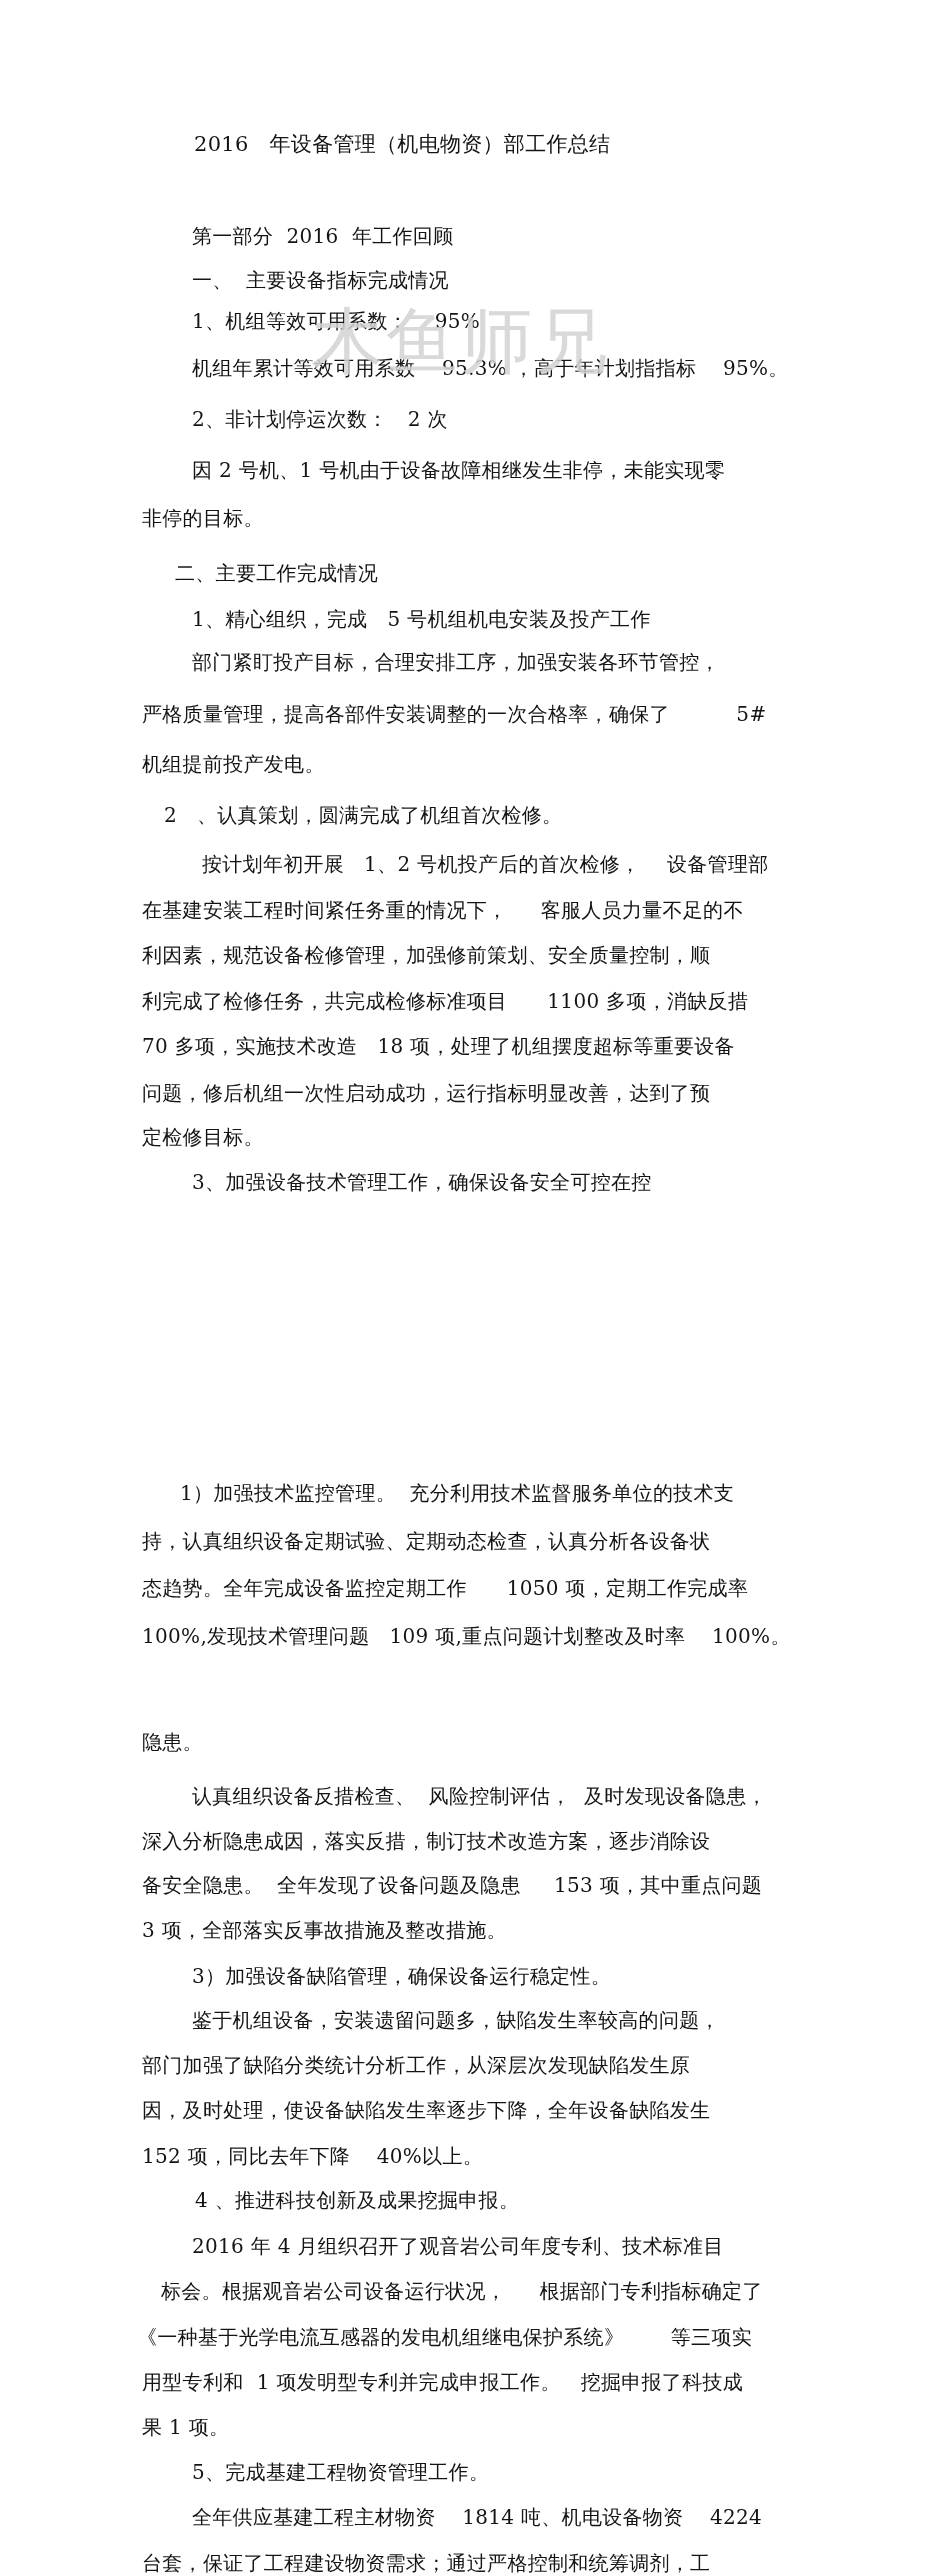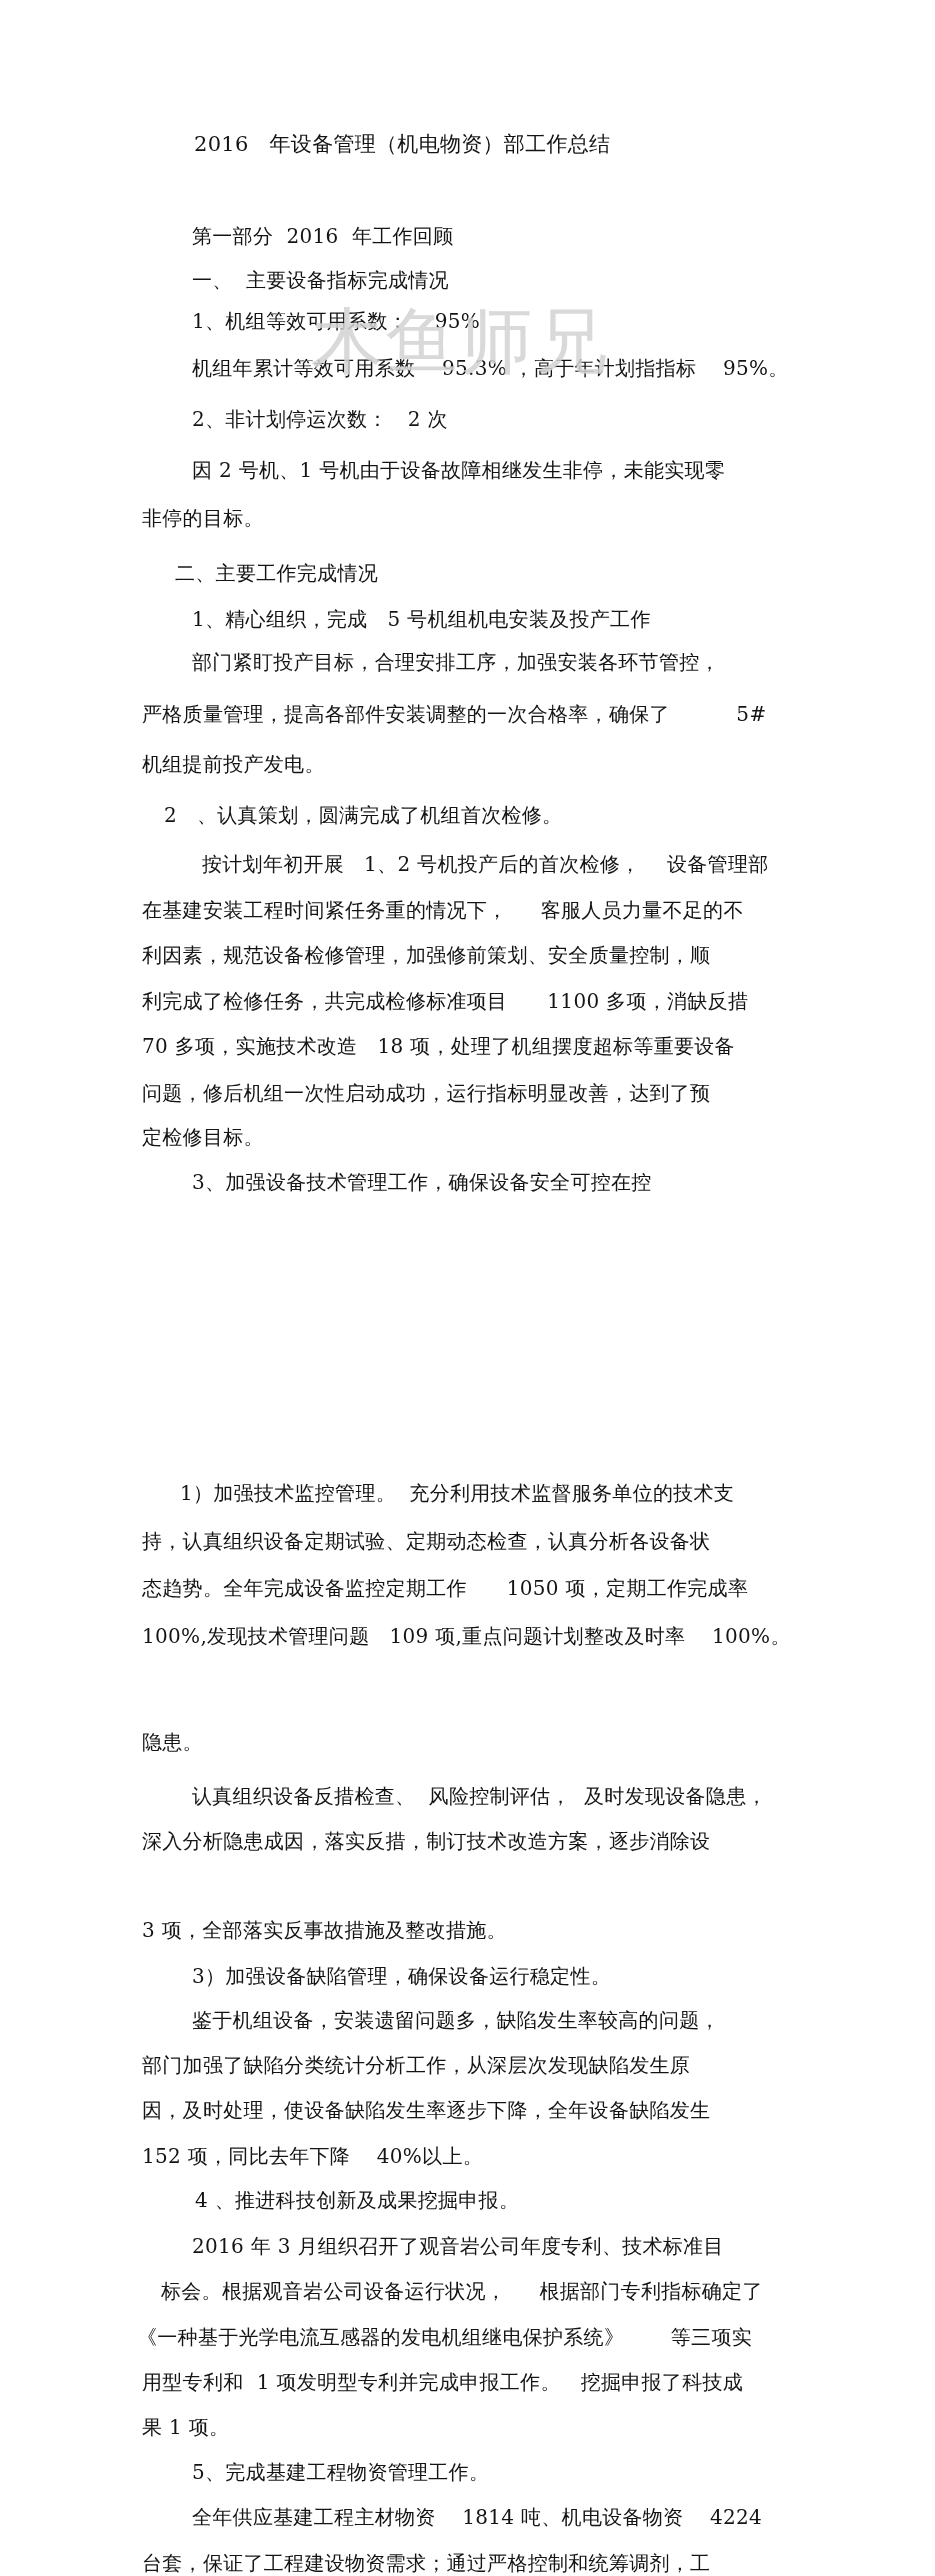--- a/index.html
+++ b/index.html
@@ -59,28 +59,29 @@
   <div class="ln" style="left:142px; top:1126px;">定检修目标。</div>
   <div class="ln" style="left:192px; top:1171px;">3、加强设备技术管理工作，确保设备安全可控在控</div>
 
   <div class="ln" style="left:180px; top:1482px;">1）加强技术监控管理。  充分利用技术监督服务单位的技术支</div>
   <div class="ln" style="left:142px; top:1530px;">持，认真组织设备定期试验、定期动态检查，认真分析各设备状</div>
   <div class="ln" style="left:142px; top:1577px;">态趋势。全年完成设备监控定期工作      1050 项，定期工作完成率</div>
   <div class="ln" style="left:142px; top:1625px;">100%,发现技术管理问题   109 项,重点问题计划整改及时率    100%。</div>
   <div class="ln" style="left:142px; top:1731px;">隐患。</div>
   <div class="ln" style="left:192px; top:1785px;">认真组织设备反措检查、  风险控制评估，  及时发现设备隐患，</div>
   <div class="ln" style="left:142px; top:1830px;">深入分析隐患成因，落实反措，制订技术改造方案，逐步消除设</div>
+  <div class="ln" style="left:142px; top:1874px;">备安全隐患。  全年发现了设备问题及隐患     153 项，其中重点问题</div>
   <div class="ln" style="left:142px; top:1919px;">3 项，全部落实反事故措施及整改措施。</div>
   <div class="ln" style="left:192px; top:1965px;">3）加强设备缺陷管理，确保设备运行稳定性。</div>
   <div class="ln" style="left:192px; top:2009px;">鉴于机组设备，安装遗留问题多，缺陷发生率较高的问题，</div>
   <div class="ln" style="left:142px; top:2054px;">部门加强了缺陷分类统计分析工作，从深层次发现缺陷发生原</div>
   <div class="ln" style="left:142px; top:2099px;">因，及时处理，使设备缺陷发生率逐步下降，全年设备缺陷发生</div>
   <div class="ln" style="left:142px; top:2145px;">152 项，同比去年下降    40%以上。</div>
   <div class="ln" style="left:195px; top:2189px;">4 、推进科技创新及成果挖掘申报。</div>
-  <div class="ln" style="left:192px; top:2235px;">2016 年 3 月组织召开了观音岩公司年度专利、技术标准目</div>
+  <div class="ln" style="left:192px; top:2235px;">2016 年 4 月组织召开了观音岩公司年度专利、技术标准目</div>
   <div class="ln" style="left:142px; top:2280px;margin-left:19px;">标会。根据观音岩公司设备运行状况，     根据部门专利指标确定了</div>
   <div class="ln" style="left:137px; top:2326px;">《一种基于光学电流互感器的发电机组继电保护系统》       等三项实</div>
   <div class="ln" style="left:142px; top:2371px;">用型专利和  1 项发明型专利并完成申报工作。   挖掘申报了科技成</div>
   <div class="ln" style="left:142px; top:2416px;">果 1 项。</div>
   <div class="ln" style="left:192px; top:2461px;">5、完成基建工程物资管理工作。</div>
   <div class="ln" style="left:192px; top:2506px;">全年供应基建工程主材物资    1814 吨、机电设备物资    4224</div>
   <div class="ln" style="left:142px; top:2552px;">台套，保证了工程建设物资需求；通过严格控制和统筹调剂，工</div>
 
   <div class="watermark">木鱼师兄</div>
 </div>

